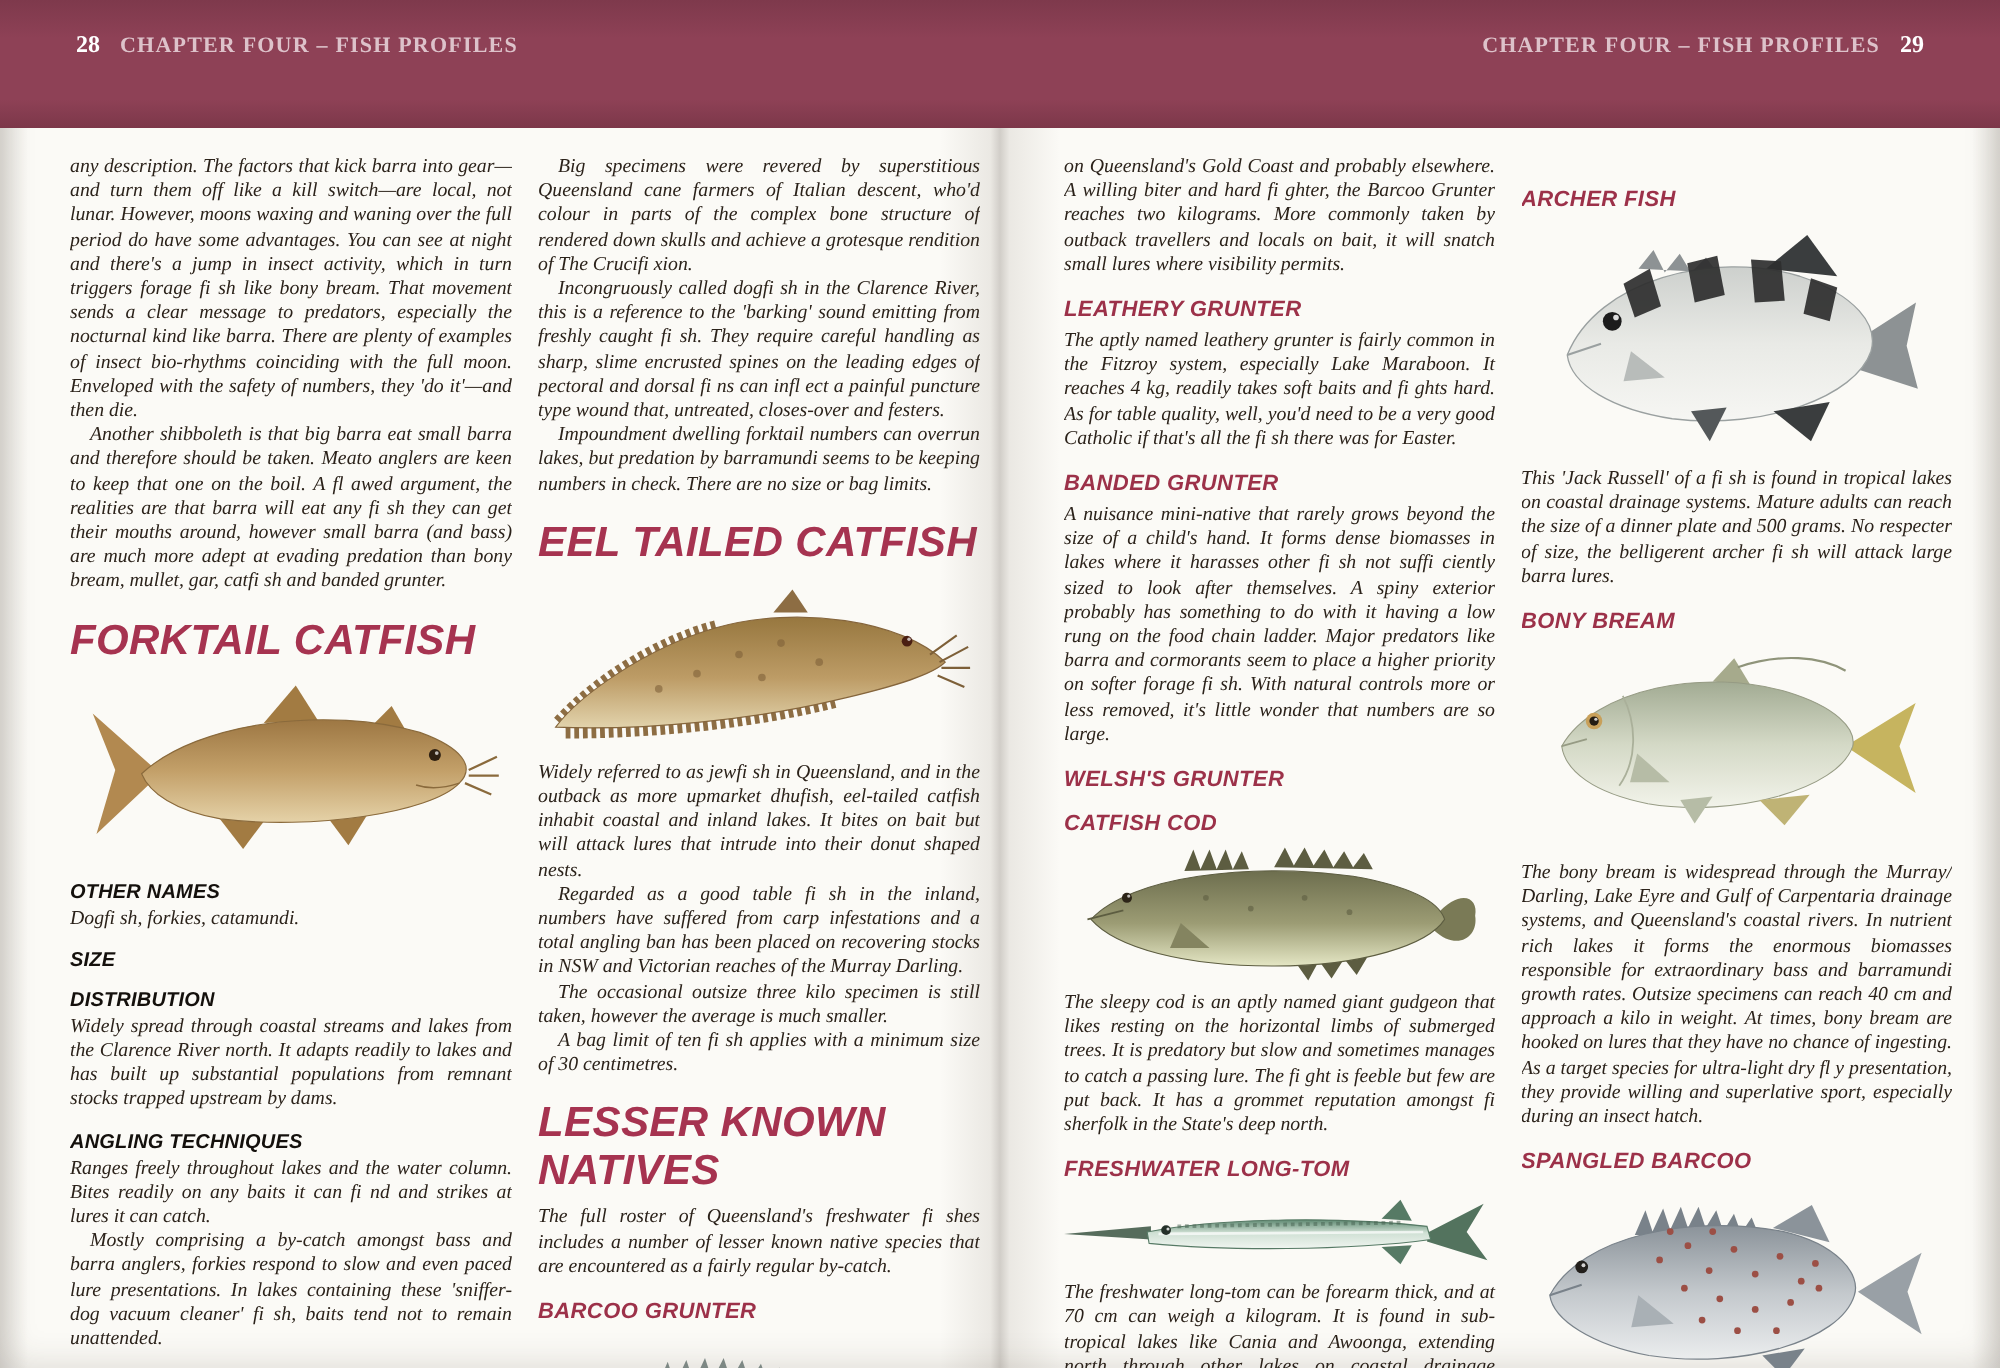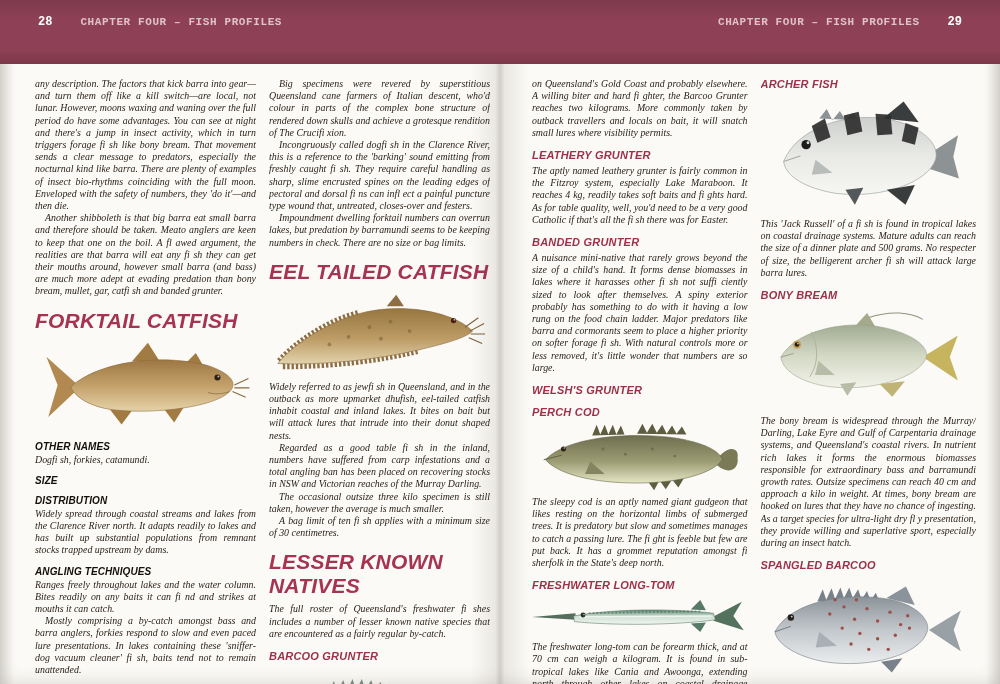--- a/index.html
+++ b/index.html
@@ -1,19 +1,19 @@
 <!DOCTYPE html>
 <html><head>
 <meta charset="utf-8">
 <style>
   html,body{margin:0;padding:0;}
   body{width:1000px;height:684px;overflow:hidden;background:#e9e7e2;font-family:"Liberation Serif",serif;}
   .book{position:relative;width:1000px;height:684px;background:#fbfaf6;box-shadow:inset 0 0 18px rgba(60,50,40,.18);}
   .header-bar{position:absolute;top:0;left:0;width:1000px;height:64px;background:linear-gradient(#7e394c,#8e4156 30%,#8e4156 78%,#7c3749);display:flex;justify-content:space-between;align-items:flex-start;box-sizing:border-box;padding:15px 38px 0 38px;}
-  .hdr{display:flex;gap:28px;align-items:baseline;font-family:Liberation Mono, monospace;}
+  .hdr{display:flex;gap:10px;align-items:baseline;font-family:Liberation Serif, serif;}
   .hdr .pageno{color:#ffffff;font-weight:bold;font-size:12px;}
   .hdr .chap{color:#ddc2ca;font-weight:bold;font-size:11px;letter-spacing:.6px;}
   .spread{position:absolute;top:64px;left:0;width:1000px;height:620px;display:flex;font-style:italic;}
   .page{width:500px;height:620px;box-sizing:border-box;overflow:hidden;}
   .page-left{padding:14px 10px 0 35px;}
   .page-right{padding:14px 24px 0 32px;}
   .cols{display:flex;gap:13px;}
   .col{width:221px;overflow:hidden;}
   p.body{font-size:9.9px;line-height:12.2px;text-align:justify;color:#2b221a;margin:0 0 0 0;}
   p.body + p.body{margin-top:0;}
@@ -78,21 +78,21 @@
 
           <h3 class="label">OTHER NAMES</h3>
           <p class="body">Dogfi sh, forkies, catamundi.</p>
 
           <h3 class="label">SIZE</h3>
 
           <h3 class="label">DISTRIBUTION</h3>
           <p class="body">Widely spread through coastal streams and lakes from the Clarence River north. It adapts readily to lakes and has built up substantial populations from remnant stocks trapped upstream by dams.</p>
 
           <h3 class="label">ANGLING TECHNIQUES</h3>
-          <p class="body">Ranges freely throughout lakes and the water column. Bites readily on any baits it can fi nd and strikes at mouths it can catch.</p>
+          <p class="body">Ranges freely throughout lakes and the water column. Bites readily on any baits it can fi nd and strikes at lures it can catch.</p>
           <p class="body ind">Mostly comprising a by-catch amongst bass and barra anglers, forkies respond to slow and even paced lure presentations. In lakes containing these 'sniffer-dog vacuum cleaner' fi sh, baits tend not to remain unattended.</p>
 
         </div>
 
         <div class="col">
           <p class="body ind">Big specimens were revered by superstitious Queensland cane farmers of Italian descent, who'd colour in parts of the complex bone structure of rendered down skulls and achieve a grotesque rendition of The Crucifi xion.</p>
           <p class="body ind">Incongruously called dogfi sh in the Clarence River, this is a reference to the 'barking' sound emitting from freshly caught fi sh. They require careful handling as sharp, slime encrusted spines on the leading edges of pectoral and dorsal fi ns can infl ect a painful puncture type wound that, untreated, closes-over and festers.</p>
           <p class="body ind">Impoundment dwelling forktail numbers can overrun lakes, but predation by barramundi seems to be keeping numbers in check. There are no size or bag limits.</p>
 
           <h1 class="redhead">EEL TAILED CATFISH</h1>
@@ -167,21 +167,21 @@
           <p class="body">on Queensland's Gold Coast and probably elsewhere. A willing biter and hard fi ghter, the Barcoo Grunter reaches two kilograms. More commonly taken by outback travellers and locals on bait, it will snatch small lures where visibility permits.</p>
 
           <h2 class="species">LEATHERY GRUNTER</h2>
           <p class="body">The aptly named leathery grunter is fairly common in the Fitzroy system, especially Lake Maraboon. It reaches 4 kg, readily takes soft baits and fi ghts hard. As for table quality, well, you'd need to be a very good Catholic if that's all the fi sh there was for Easter.</p>
 
           <h2 class="species">BANDED GRUNTER</h2>
           <p class="body">A nuisance mini-native that rarely grows beyond the size of a child's hand. It forms dense biomasses in lakes where it harasses other fi sh not suffi ciently sized to look after themselves. A spiny exterior probably has something to do with it having a low rung on the food chain ladder. Major predators like barra and cormorants seem to place a higher priority on softer forage fi sh. With natural controls more or less removed, it's little wonder that numbers are so large.</p>
 
           <h2 class="species">WELSH'S GRUNTER</h2>
 
-          <h2 class="species">PERCH COD</h2>
+          <h2 class="species">CATFISH COD</h2>
           <div class="fishbox">
             <svg width="218" height="70" viewBox="0 0 222 78">
               <defs>
                 <linearGradient id="gCod" x1="0" y1="0" x2="0" y2="1">
                   <stop offset="0" stop-color="#6d6e4e"></stop>
                     <stop offset="0.55" stop-color="#9c9c74"></stop>
                     <stop offset="1" stop-color="#e4e6c4"></stop>
                 </linearGradient>
               </defs>
               <path d="M198 40 C 212 24, 222 30, 220 40 C 222 52, 210 60, 197 48 Z" fill="#7a7a56"></path>
@@ -219,21 +219,21 @@
               <path d="M60 18 L180 16" stroke="#45604f" stroke-width="2" stroke-dasharray="2 2" opacity="0.5"></path>
               <path d="M50 22 L190 21" stroke="#ffffff" stroke-width="1.4" opacity="0.7"></path>
               <circle cx="54" cy="20" r="2.6" fill="#243029"></circle>
                 <circle cx="55" cy="19.4" r="0.8" fill="#ffffff" opacity="0.8"></circle>
             </svg>
           </div>
           <p class="body sp">The freshwater long-tom can be forearm thick, and at 70 cm can weigh a kilogram. It is found in sub-tropical lakes like Cania and Awoonga, extending north through other lakes on coastal drainage systems. It will attack lures but its narrow, bony mouth structure makes to a diffi cult fi sh to securely hook. Most of those taken are by-catches.</p>
         </div>
 
         <div class="col">
-          <h2 class="species" style="margin-top:0">ARCHER FISH</h2>
+          <h2 class="species" style="margin-top:16px">ARCHER FISH</h2>
           <div class="fishbox">
             <svg width="192" height="120" viewBox="0 0 200 128">
               <defs>
                 <linearGradient id="gArc" x1="0" y1="0" x2="0" y2="1">
                   <stop offset="0" stop-color="#cdd0cd"></stop>
                     <stop offset="0.5" stop-color="#e9eae6"></stop>
                     <stop offset="1" stop-color="#f6f6f3"></stop>
                 </linearGradient>
               </defs>
               <path d="M168 62 L196 44 L191 67 L197 90 L166 80 Z" fill="#8d9294"></path>

